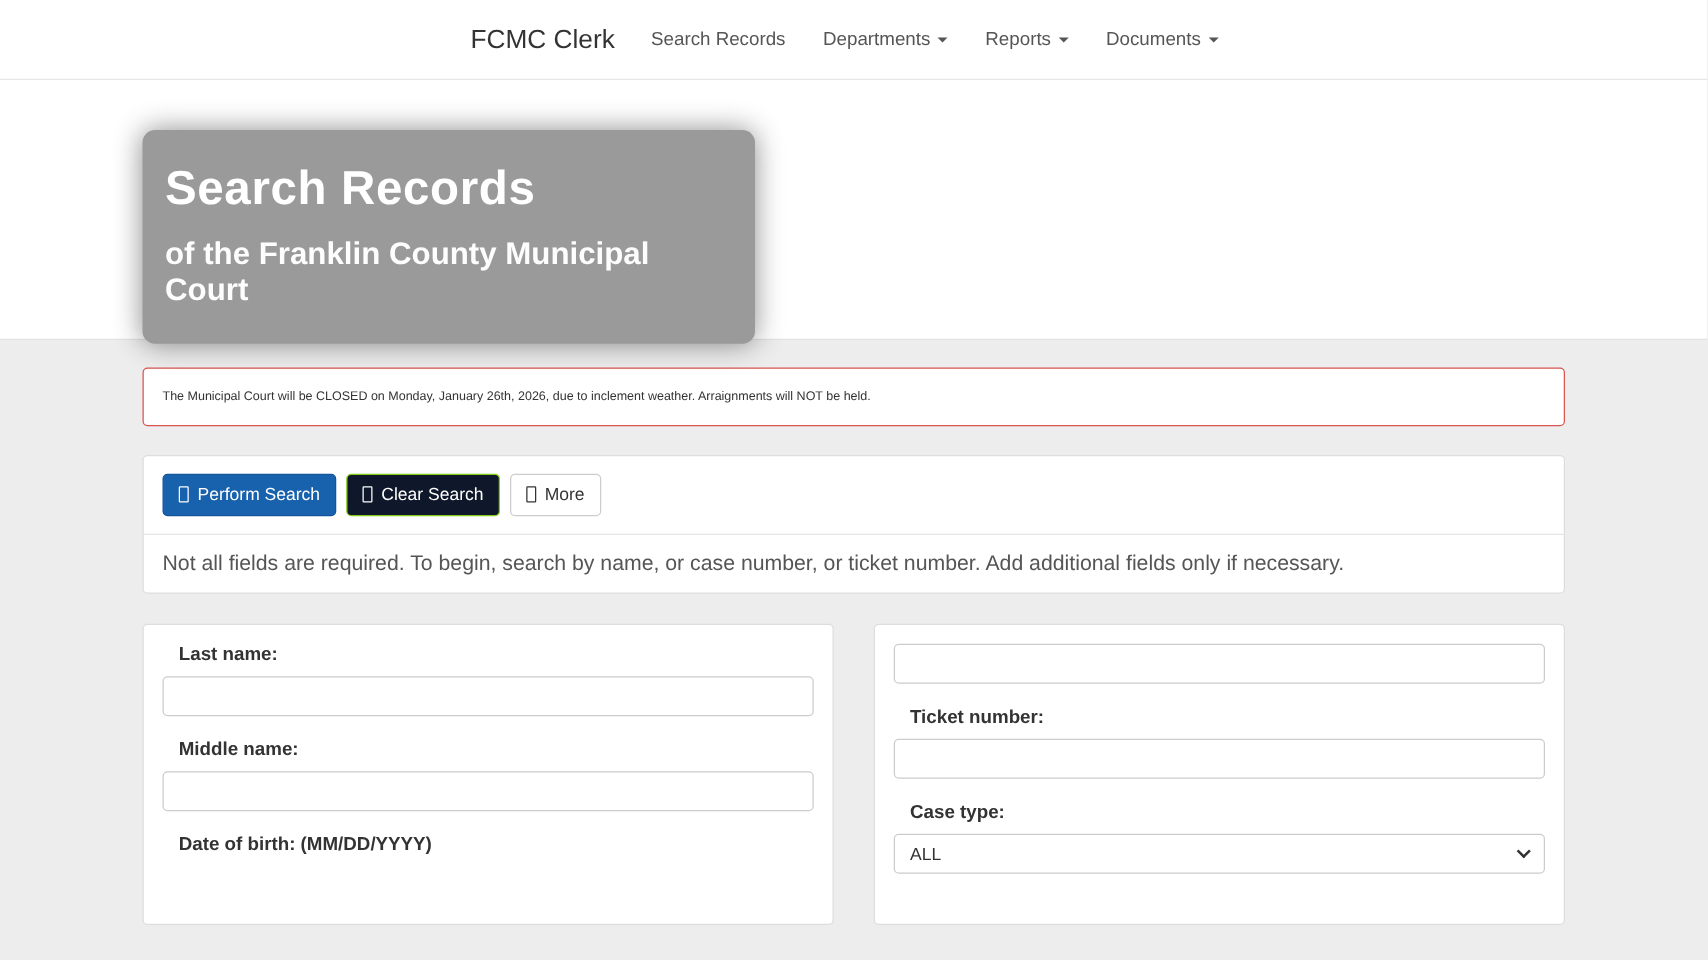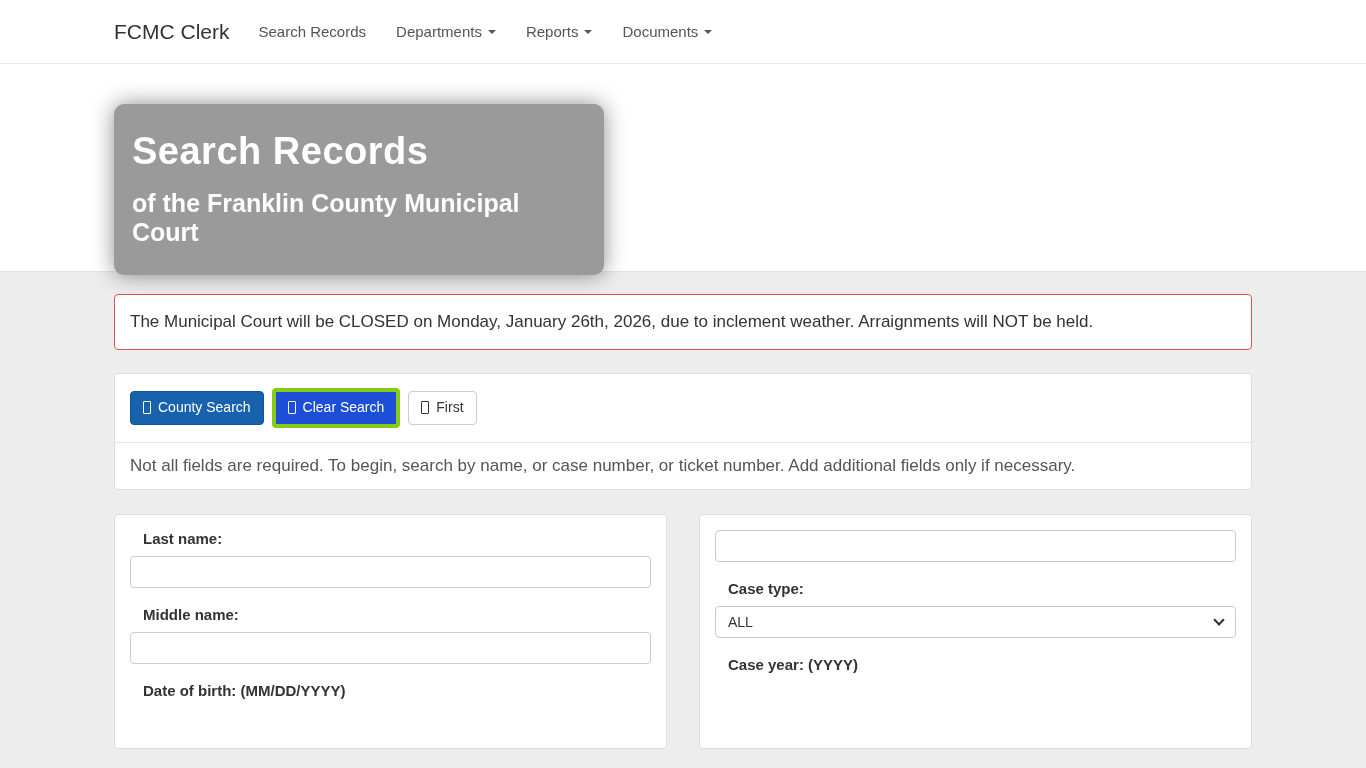--- a/index.html
+++ b/index.html
@@ -2,21 +2,21 @@
 <html><head>
 <meta charset="utf-8">
 <style>
   * { margin: 0; padding: 0; box-sizing: border-box; }
   html, body { width: 1366px; height: 768px; overflow: hidden; }
   body {
     font-family: "Liberation Sans", "DejaVu Sans", sans-serif;
     background: #ededed;
     color: #333;
   }
-  .container { width: 1138px; margin: 0 auto; }
+  .container { width: 1138px; margin: 0 auto; justify-content: center; }
 
   
   .navbar {
     height: 64px;
     background: #ffffff;
     border-bottom: 1px solid #e7e7e7;
   }
   .nav-inner {
     height: 100%;
     display: flex;
@@ -82,21 +82,21 @@
   }
 
   
   .content { padding-top: 22px; }
 
   .alert {
     background: #ffffff;
     border: 1px solid #d9534f;
     border-radius: 4px;
     padding: 17px 15px;
-    font-size: 17px;
+    font-size: 10px;
     color: #333;
   }
 
   .card {
     background: #ffffff;
     border: 1px solid #dddddd;
     border-radius: 4px;
   }
   .toolbar-card { margin-top: 23px; }
   .btn-row { padding: 14px 15px; display: flex; align-items: center; }
@@ -114,22 +114,22 @@
     margin-right: 8px;
     cursor: pointer;
     white-space: nowrap;
   }
   .btn-primary {
     background: #1861ac;
     border: 1px solid #14549a;
     color: #ffffff;
   }
   .btn-teal {
-    background: #1d4ed8;
-    border: 4px solid #84cc16;
+    background: #0f172a;
+    border: 1px solid #84cc16;
     color: #ffffff;
   }
   .btn-default {
     background: #ffffff;
     border: 1px solid #cccccc;
     color: #333333;
   }
   .tofu {
     display: inline-block;
     width: 8px;
@@ -229,29 +229,29 @@
   <div class="container">
 
     <div class="alert">
       <span>The Municipal Court will be CLOSED on Monday, January 26th, 2026, due to inclement weather. Arraignments will NOT be held.</span>
     </div>
 
     <div class="card toolbar-card">
       <div class="btn-row">
         <button class="btn btn-primary">
           <span class="tofu"></span>
-          <span>County Search</span>
+          <span>Perform Search</span>
         </button>
         <button class="btn btn-teal">
           <span class="tofu"></span>
           <span>Clear Search</span>
         </button>
         <button class="btn btn-default">
           <span class="tofu"></span>
-          <span>First</span>
+          <span>More</span>
         </button>
       </div>
       <div class="divider"></div>
       <div class="hint-row">
         <span>Not all fields are required. To begin, search by name, or case number, or ticket number. Add additional fields only if necessary.</span>
       </div>
     </div>
 
     <div class="form-row">
 
@@ -265,32 +265,32 @@
           <input class="form-control" type="text" value="" style="">
         </div>
         <div class="form-group">
           <label>Date of birth: (MM/DD/YYYY)</label>
 
         </div>
       </div>
 
       <div class="card form-card">
         <div class="form-group">
+          <input class="form-control" type="text" value="" style="">
+        </div>
+        <div class="form-group">
+          <label>Ticket number:</label>
           <input class="form-control" type="text" value="" style="">
         </div>
         <div class="form-group">
           <label>Case type:</label>
           <div class="select-wrap">
             <select class="form-control">
               <option>ALL</option>
             </select>
             <span class="chevron-down"></span>
           </div>
         </div>
-        <div class="form-group">
-          <label>Case year: (YYYY)</label>
-
-        </div>
       </div>
 
     </div>
   </div>
 </main>
 
 </body></html>

